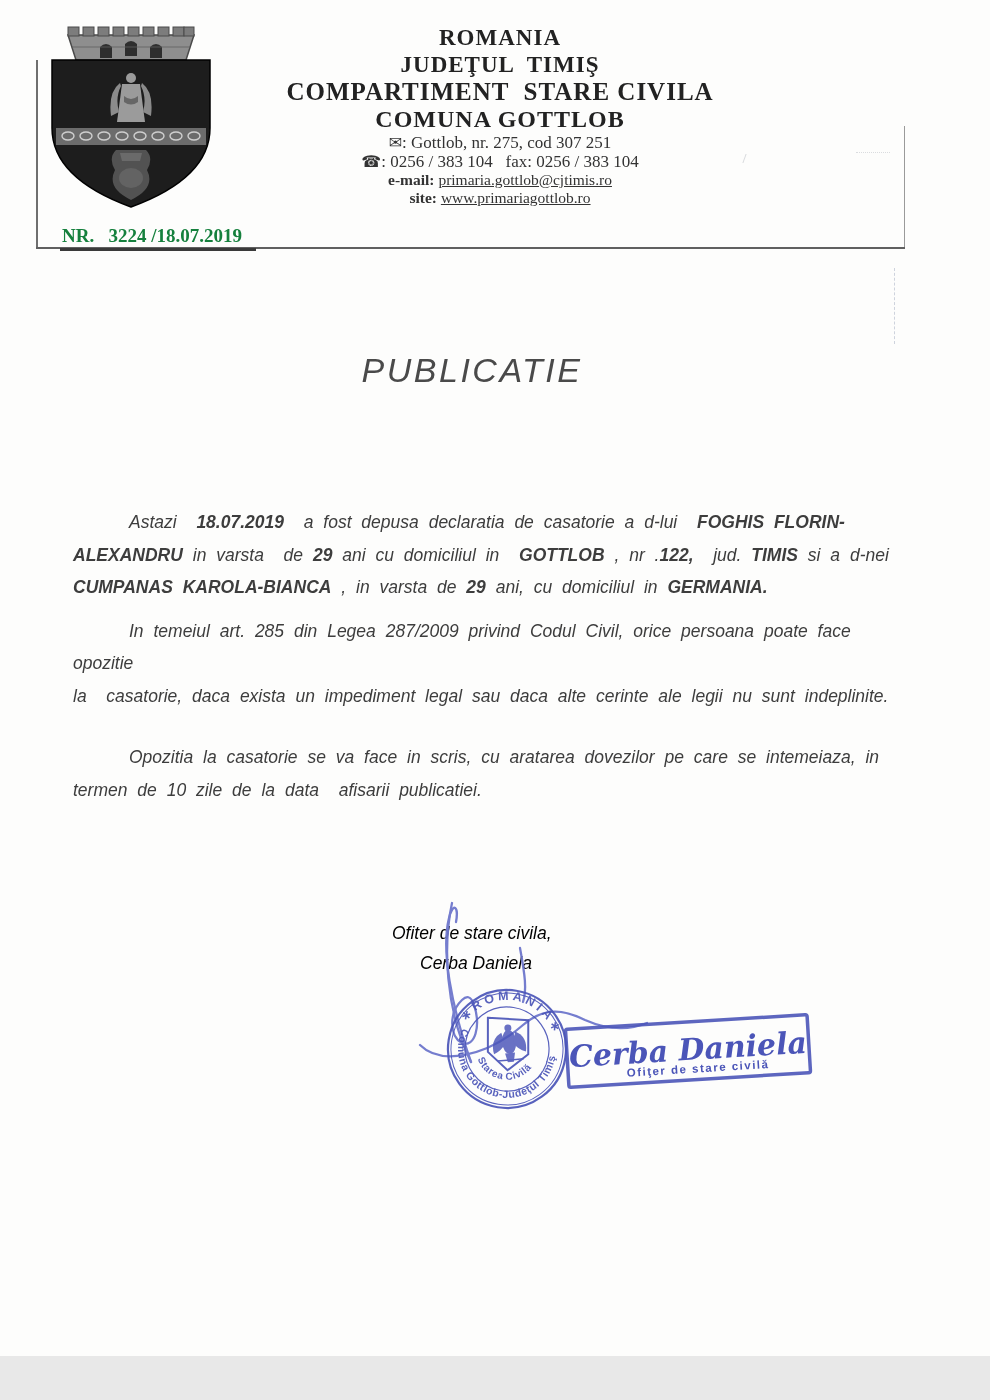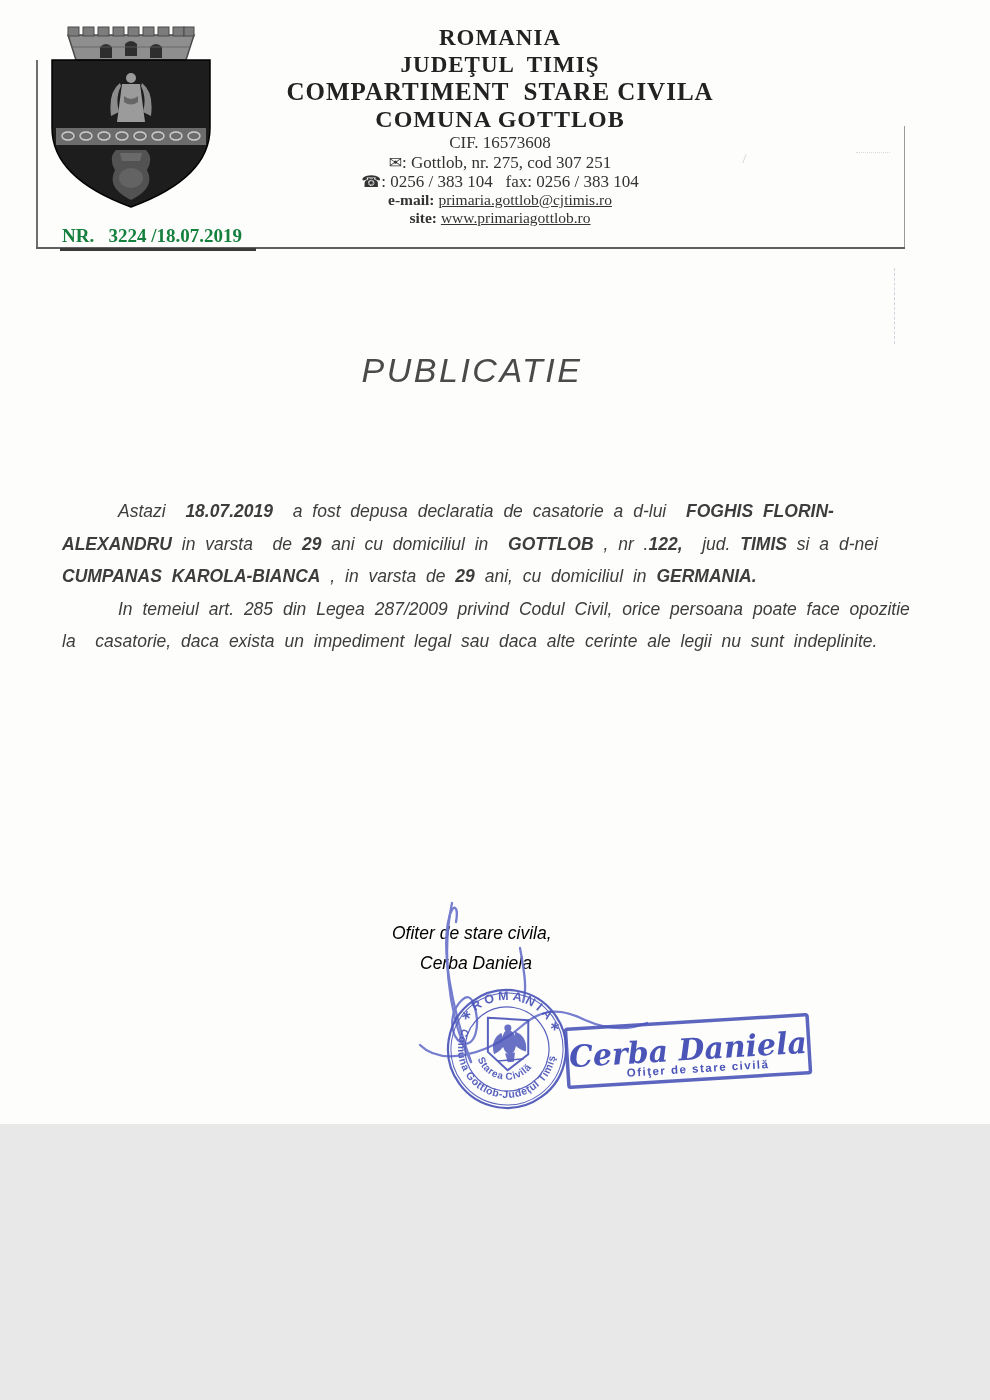--- a/index.html
+++ b/index.html
@@ -1,17 +1,17 @@
 <!DOCTYPE html>
 <html><head>
 <meta charset="utf-8">
 <style>
   html,body { margin:0; padding:0; background:#e8e8e8; }
   .page {
-    position:relative; width:990px; height:1124px; margin:0 auto;
+    position:relative; width:990px; height:1356px; margin:0 auto;
     background:#fdfdfc; overflow:hidden;
     font-family:"Liberation Serif", serif; color:#2b2b2b;
   }
   .pre { white-space:pre-wrap; }
   .b { font-weight:bold; }
 
   
   .frame-left  { position:absolute; left:36px; top:60px;  width:2px;  height:189px; background:#6f6f6f; }
   .frame-right { position:absolute; left:904px; top:126px; width:1px; height:122px; background:#9a9a9a; }
   .frame-bottom{ position:absolute; left:36px; top:247px; width:869px; height:2px; background:#606060; }
@@ -43,21 +43,21 @@
     font-family:"Liberation Sans", sans-serif; font-style:italic;
     font-size:34px; letter-spacing:2.5px; color:#4a4a4a;
   }
 
   
   .body-text {
     position:absolute; left:62px; top:495px; width:868px;
     font-family:"Liberation Sans", sans-serif; font-style:italic;
     font-size:17.5px; line-height:32.5px; color:#3d3d3d; word-spacing:5px;
   }
-  .body-par { margin:0; text-indent:56px; }
+  .body-par { margin:11px; text-indent:56px; }
   .body-par + .body-par { margin-top:0; }
   .body-par.gap { margin-top:29px; }
 
   
   .sig-block {
     position:absolute; left:392px; top:918px;
     font-family:"Liberation Sans", sans-serif; font-style:italic;
     font-size:17.5px; color:#000000; line-height:30px;
   }
   .sig-name { padding-left:28px; }
@@ -132,39 +132,40 @@
       <path d="M 70,133 L 92,133 L 90,141 L 72,141 Z" fill="#787878"></path>
       <ellipse cx="81" cy="158" rx="12" ry="10" fill="#707070"></ellipse>
     </g>
   </svg>
 
   <div class="header">
     <div class="h-line l1 pre">ROMANIA</div>
     <div class="h-line l2 pre">JUDEŢUL  TIMIŞ</div>
     <div class="h-line l4 pre">COMPARTIMENT  STARE CIVILA</div>
     <div class="h-line l3 pre">COMUNA GOTTLOB</div>
-    <div class="h-cif">CIF. 16573608</div>
     <div class="h-row pre"><span class="glyph">✉</span><span>: Gottlob, nr. 275, cod 307 251</span></div>
     <div class="h-row pre"><span class="glyph">☎</span><span>: 0256 / 383 104   fax: 0256 / 383 104</span></div>
     <div class="h-mail"><span class="lbl">e-mail:</span> <span class="lnk">primaria.gottlob@cjtimis.ro</span></div>
     <div class="h-mail"><span class="lbl">site:</span> <span class="lnk">www.primariagottlob.ro</span></div>
   </div>
 
   <div class="nr">
     <span class="nr-text pre">NR.   3224 /18.07.2019</span>
   </div>
 
   <div class="doc-title">PUBLICATIE</div>
 
   <div class="body-text">
     <p class="body-par pre"><span>Astazi  </span><span class="b">18.07.2019</span><span>  a fost depusa declaratia de casatorie a d-lui  </span><span class="b">FOGHIS FLORIN-
 ALEXANDRU</span><span> in varsta  de </span><span class="b">29</span><span> ani cu domiciliul in  </span><span class="b">GOTTLOB</span><span> , nr .</span><span class="b">122,</span><span>  jud. </span><span class="b">TIMIS</span><span> si a d-nei
 </span><span class="b">CUMPANAS KAROLA-BIANCA</span><span> , in varsta de </span><span class="b">29</span><span> ani, cu domiciliul in </span><span class="b">GERMANIA.</span></p>
     <p class="body-par pre"><span>In temeiul art. 285 din Legea 287/2009 privind Codul Civil, orice persoana poate face opozitie
 la  casatorie, daca exista un impediment legal sau daca alte cerinte ale legii nu sunt indeplinite.</span></p>
+    <p class="body-par pre gap"><span>Opozitia la casatorie se va face in scris, cu aratarea dovezilor pe care se intemeiaza, in
+termen de 10 zile de la data  afisarii publicatiei.</span></p>
   </div>
 
   <div class="sig-block">
     <div class="sig-role">Ofiter de stare civila,</div>
     <div class="sig-name">Cerba Daniela</div>
   </div>
 
   <svg class="stamp-layer" width="440" height="250" viewBox="0 0 440 250">
 
     <defs>

